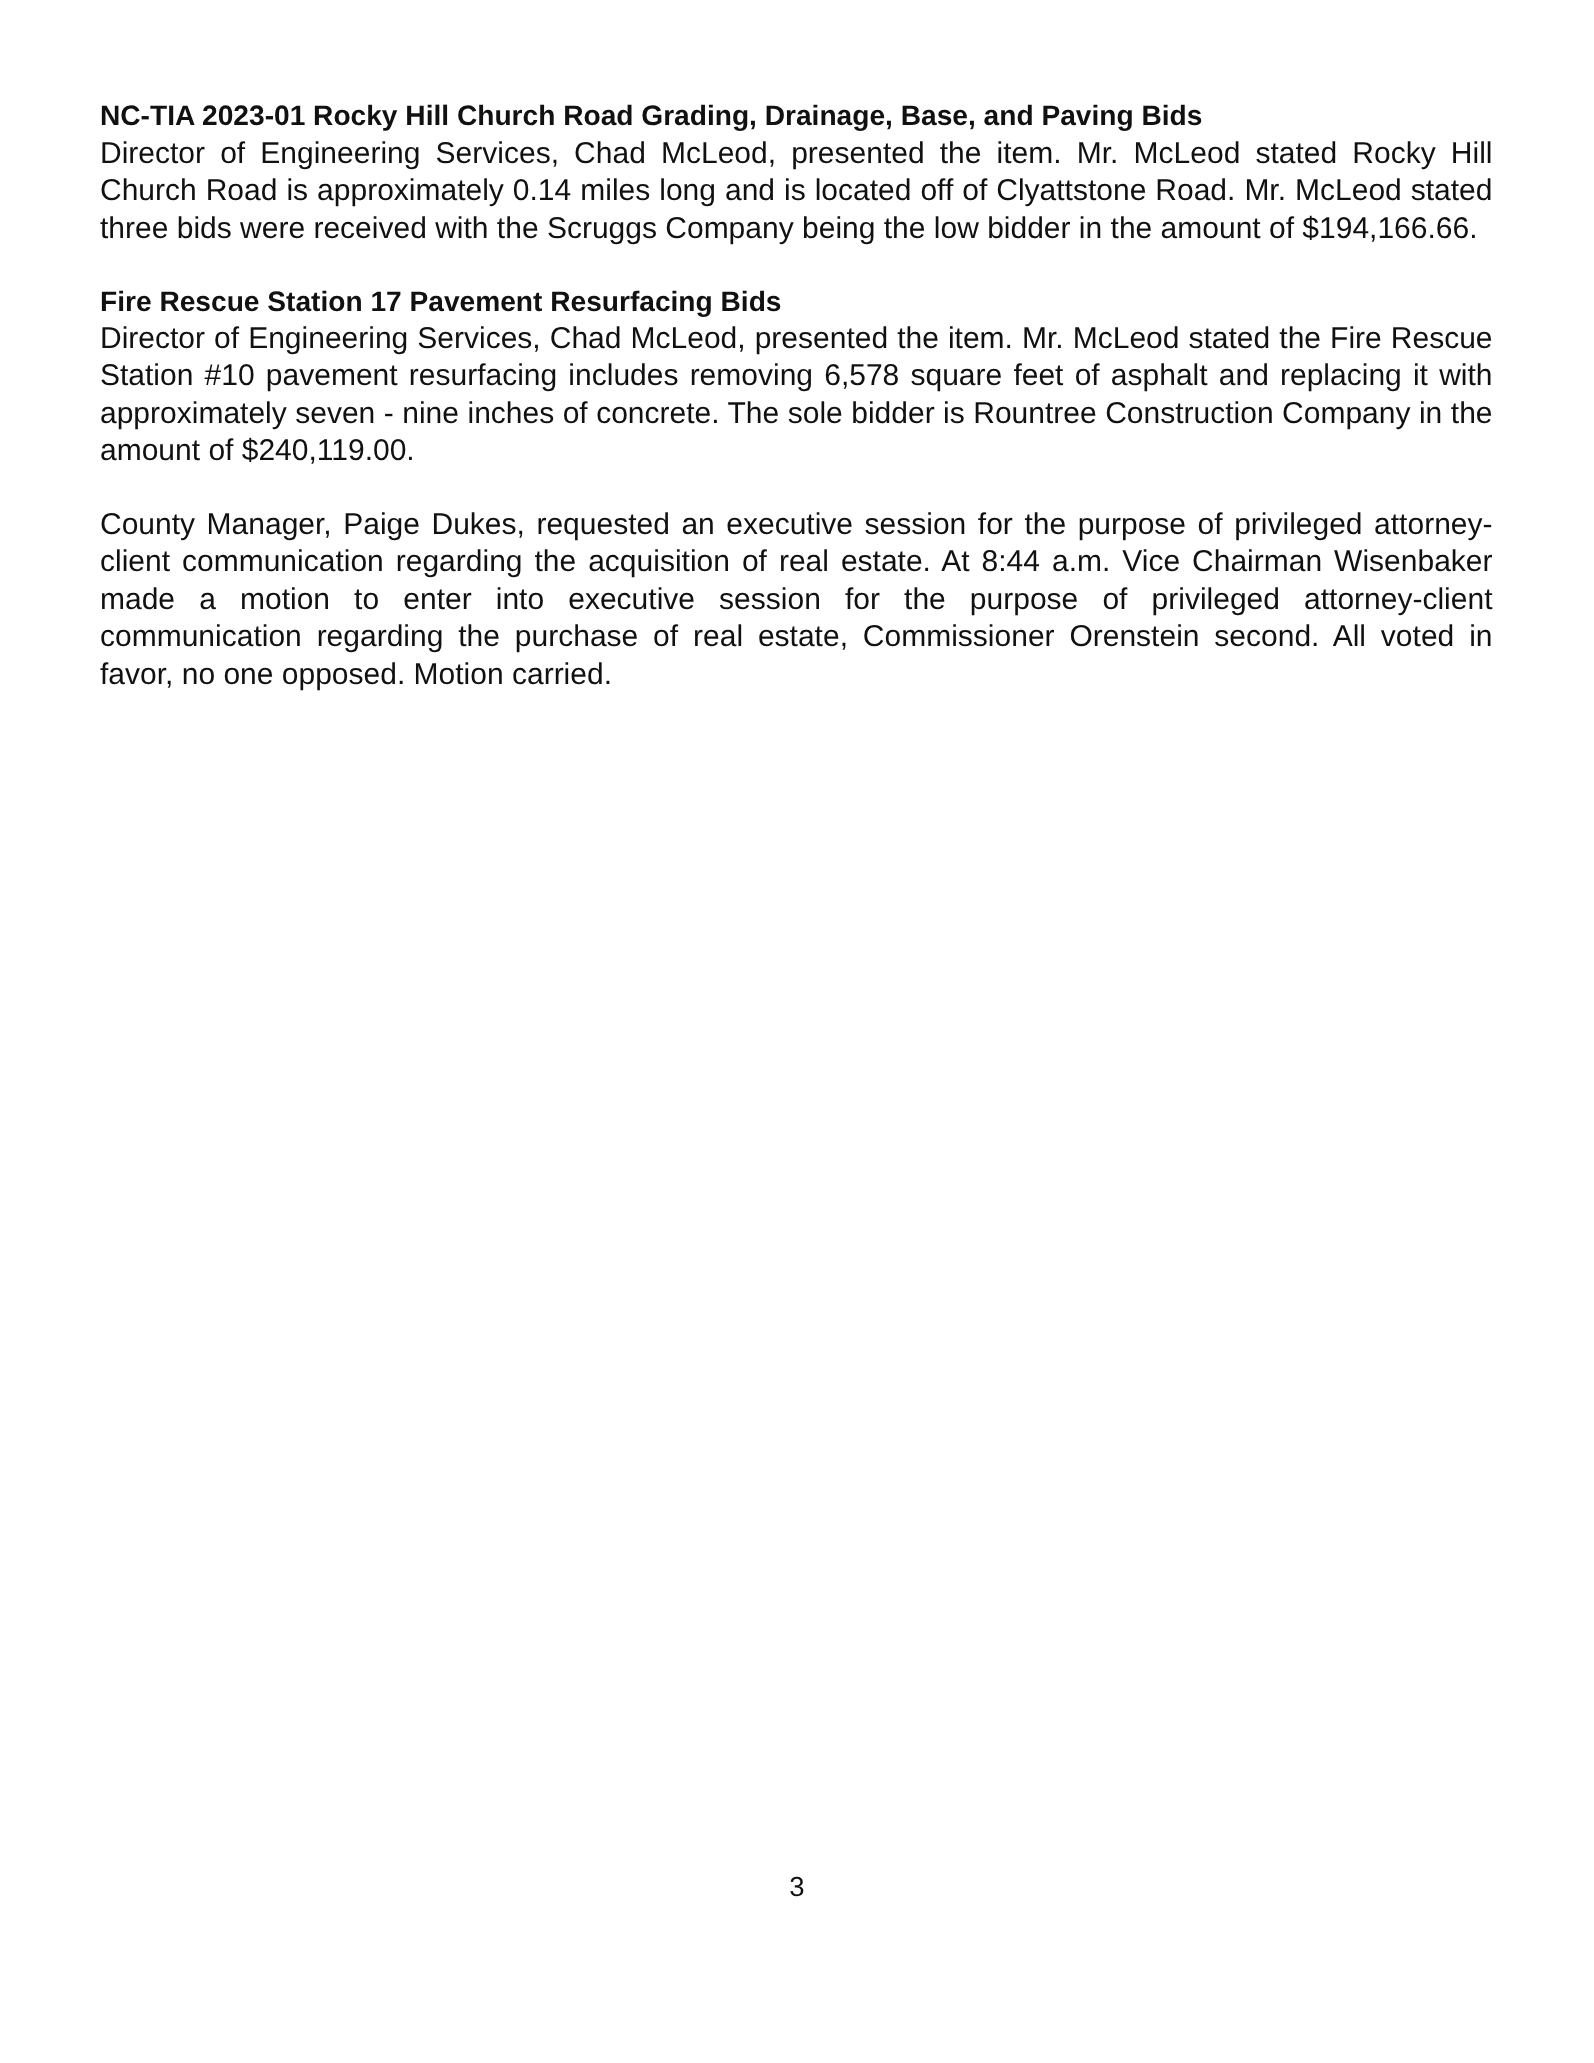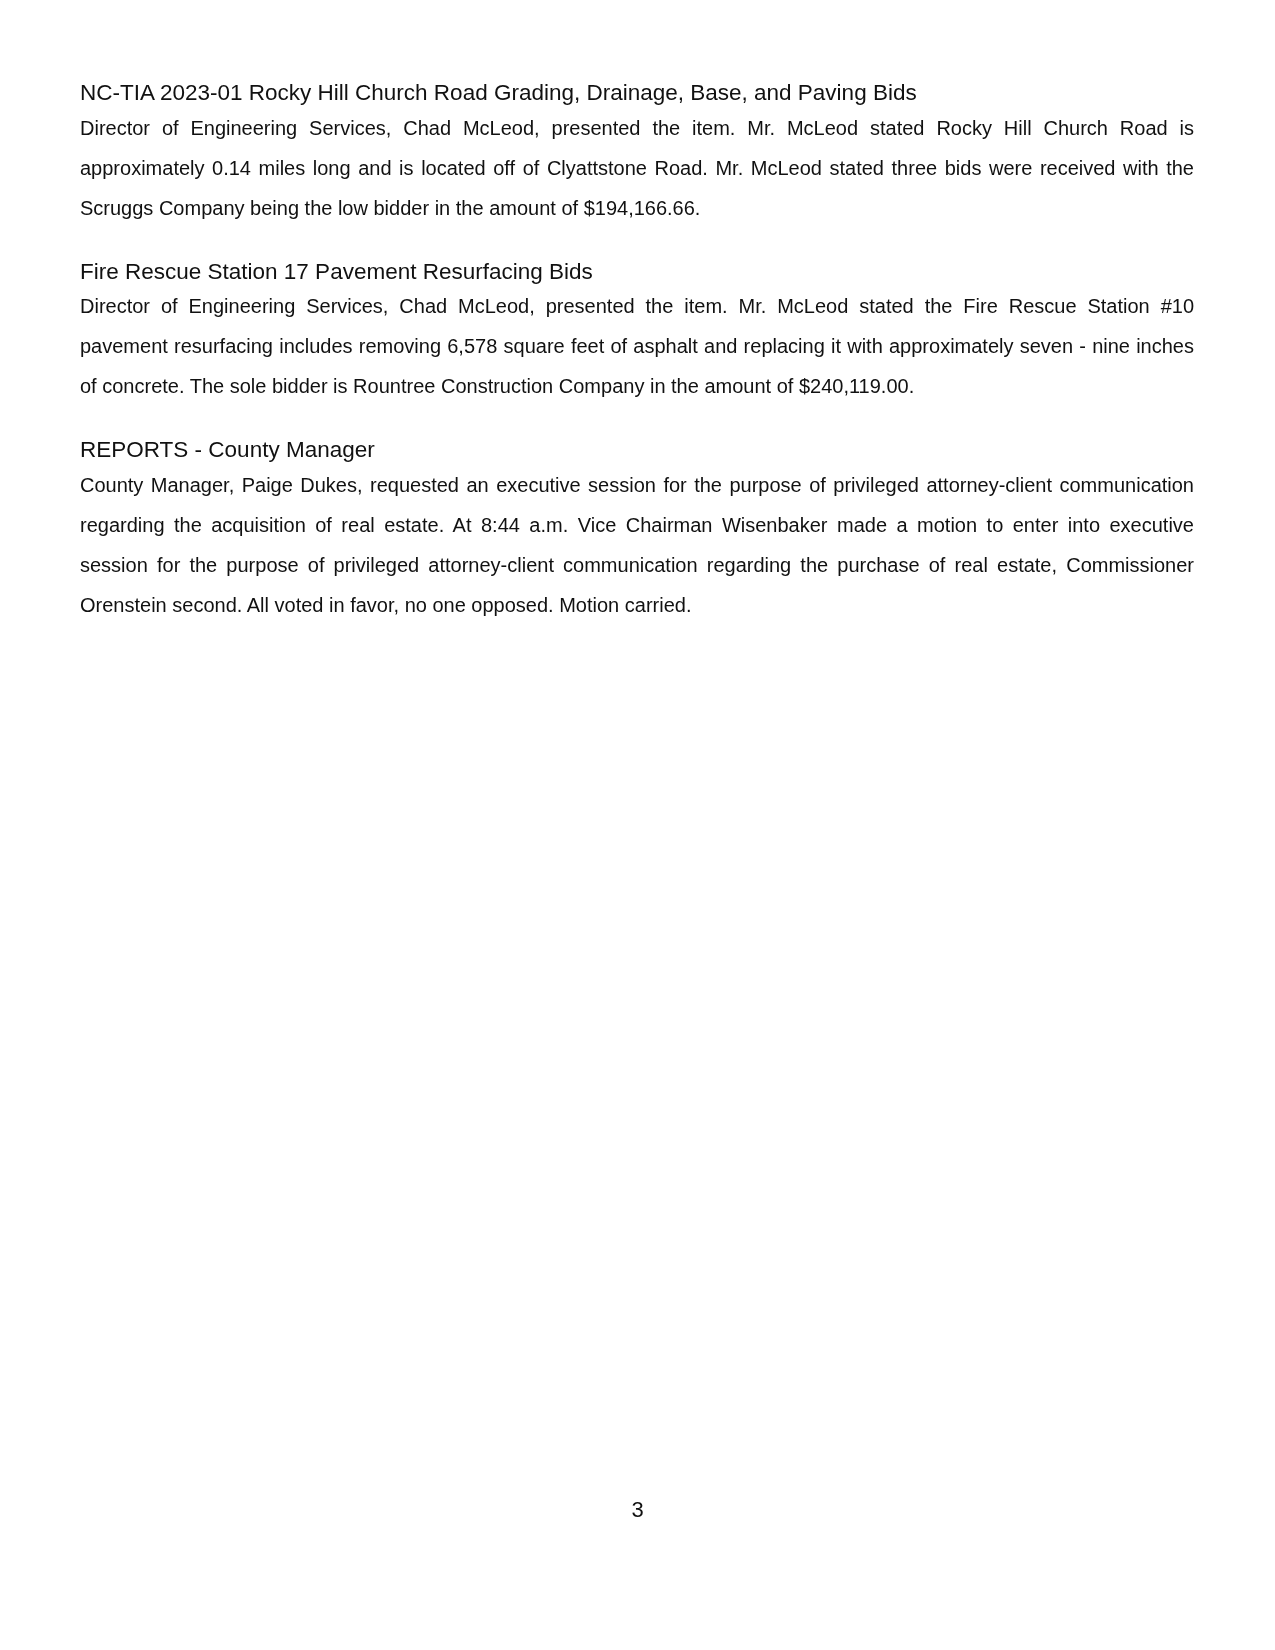--- a/index.html
+++ b/index.html
@@ -1,37 +1,36 @@
 <!DOCTYPE html>
 <html><head>
   <meta charset="utf-8">
   <style>
     html, body { margin: 0; padding: 0; background: #ffffff; }
     body { width: 1275px; height: 1650px; position: relative; overflow: hidden;
            font-family: "Liberation Sans", sans-serif; color: #111111; }
     .page { position: absolute; left: 80px; top: 78px; width: 1114px; }
     .section { margin-bottom: 29px; }
-    .heading { font-weight: normal; font-size: 22.5px; line-height: 29.5px; margin: 0; }
-    .para { font-size: 20px; line-height: 40px; margin: 0; text-align: justify; }
+    .heading { font-weight: bold; font-size: 22.5px; line-height: 29.5px; margin: 0; }
+    .para { font-size: 24px; line-height: 30px; margin: 0; text-align: justify; }
     .page-number { position: absolute; top: 1497px; left: 0; width: 1275px; text-align: center;
                    font-size: 22px; line-height: 26px; }
   </style>
 </head>
 <body>
 
 <div class="page">
   <div class="section">
     <p class="heading">NC-TIA 2023-01 Rocky Hill Church Road Grading, Drainage, Base, and Paving Bids</p>
     <p class="para">Director of Engineering Services, Chad McLeod, presented the item.  Mr. McLeod stated Rocky Hill Church Road is approximately 0.14 miles long and is located off of Clyattstone Road.  Mr. McLeod stated three bids were received with the Scruggs Company being the low bidder in the amount of $194,166.66.</p>
   </div>
   <div class="section">
     <p class="heading">Fire Rescue Station 17 Pavement Resurfacing Bids</p>
     <p class="para">Director of Engineering Services, Chad McLeod, presented the item.  Mr. McLeod stated the Fire Rescue Station #10 pavement resurfacing includes removing 6,578 square feet of asphalt and replacing it with approximately seven - nine inches of concrete.  The sole bidder is Rountree Construction Company in the amount of $240,119.00.</p>
   </div>
   <div class="section">
-    <p class="heading">REPORTS - County Manager</p>
     <p class="para">County Manager, Paige Dukes, requested an executive session for the purpose of privileged attorney-client communication regarding the acquisition of real estate.  At 8:44 a.m. Vice Chairman Wisenbaker made a motion to enter into executive session for the purpose of privileged attorney-client communication regarding the purchase of real estate, Commissioner Orenstein second.  All voted in favor, no one opposed.  Motion carried.</p>
   </div>
   <div class="section">
   </div>
 </div>
 
 <div class="page-number">3</div>
 
 </body></html>

